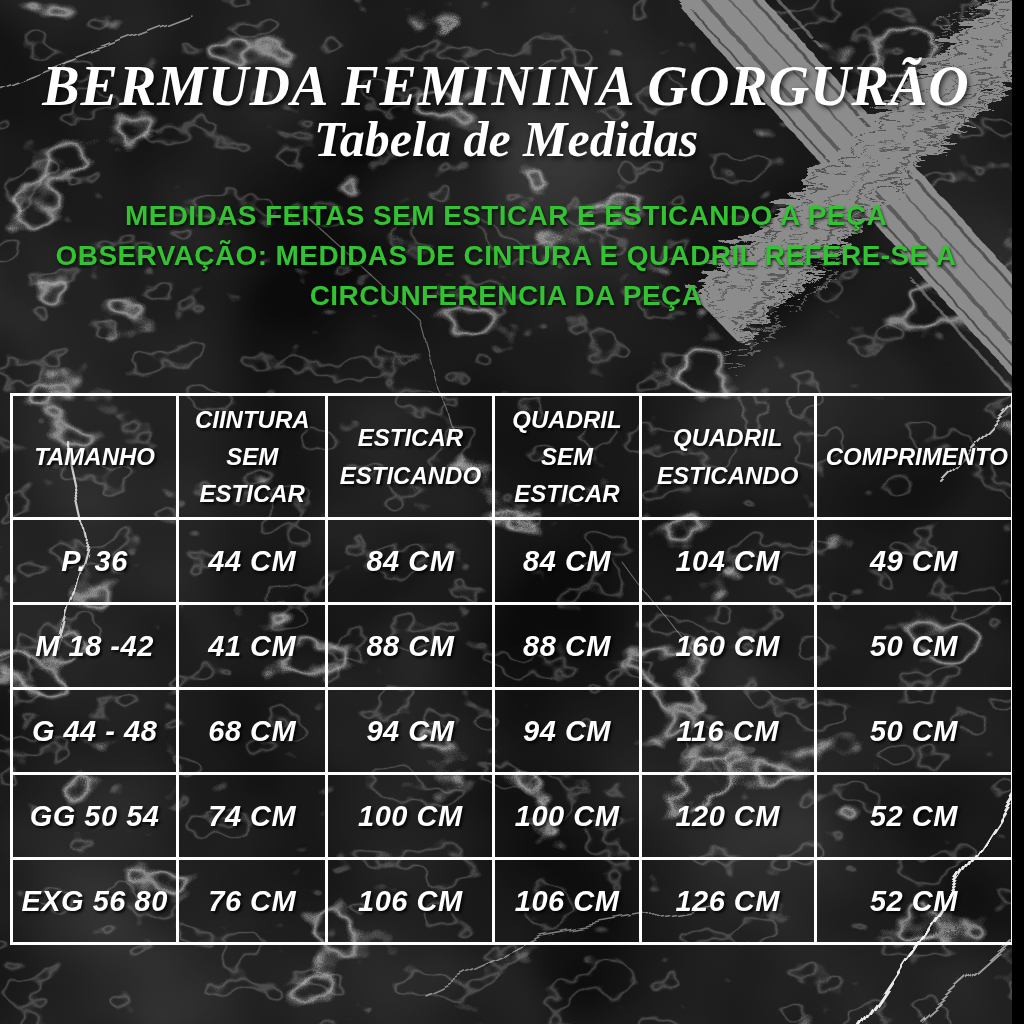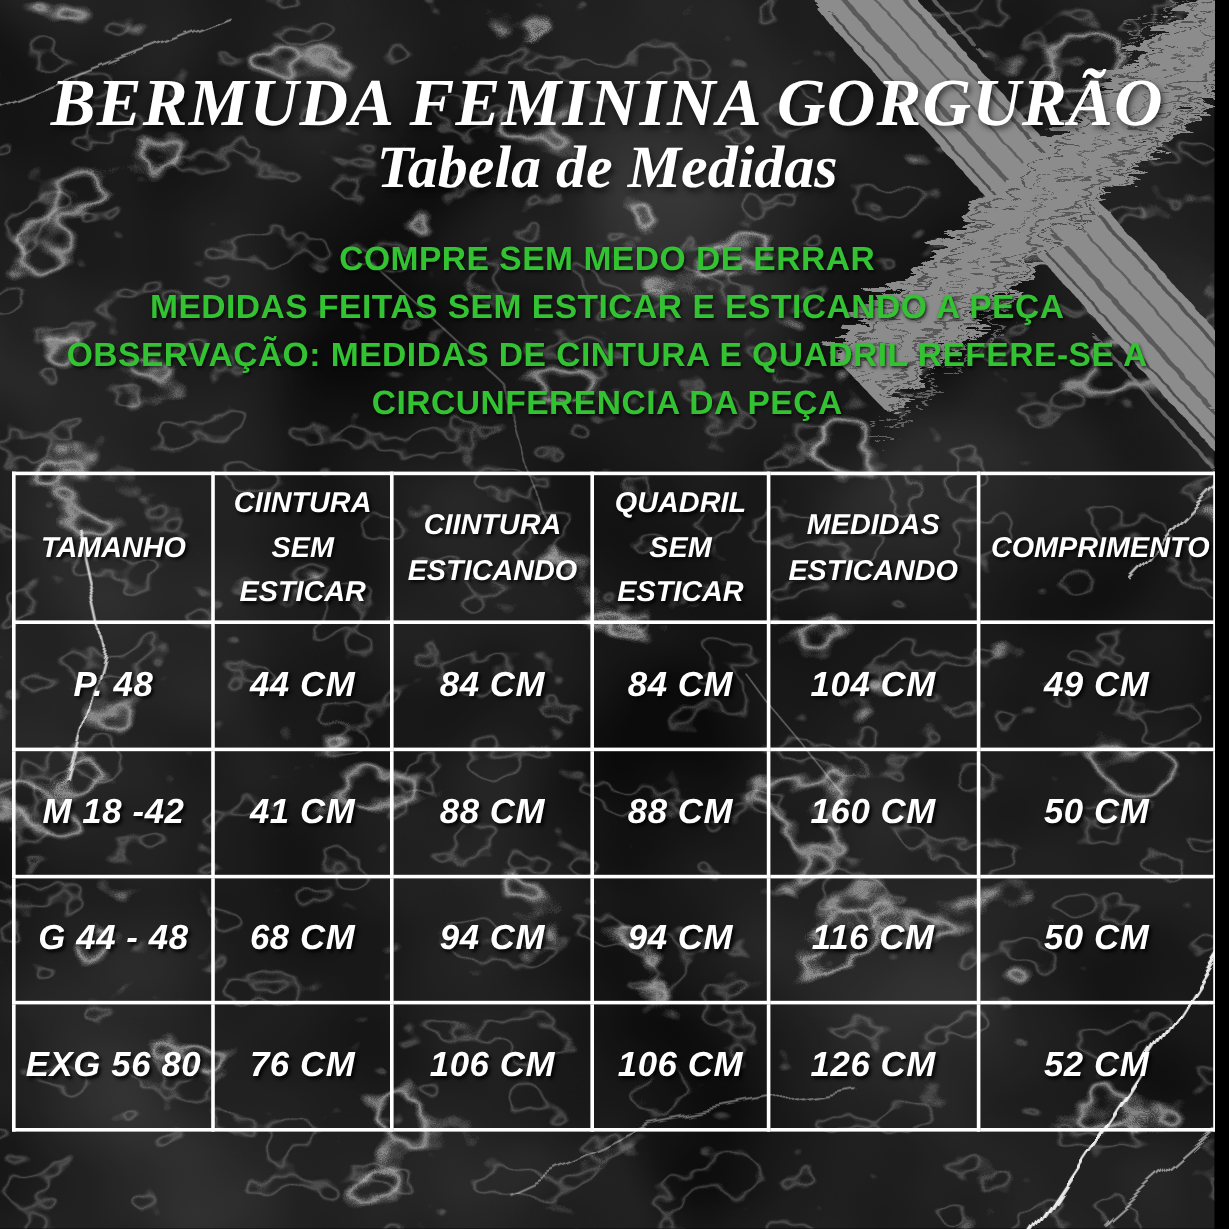--- a/index.html
+++ b/index.html
@@ -152,48 +152,47 @@
         <line x1="110" y1="-46" x2="265" y2="-46" stroke="#8c8c8c" stroke-width="3" opacity="0.6"></line>
       </g>
     </g>
   </svg>
 
   <div class="content">
     <div class="page-title">BERMUDA FEMININA GORGURÃO</div>
     <div class="page-subtitle">Tabela de Medidas</div>
 
     <div class="notice">
-      <div>COMPRE SEM MEDO DE ERRAR</div>
       <div>MEDIDAS FEITAS SEM ESTICAR E ESTICANDO A PEÇA</div>
       <div>OBSERVAÇÃO: MEDIDAS DE CINTURA E QUADRIL REFERE-SE A</div>
       <div>CIRCUNFERENCIA DA PEÇA</div>
     </div>
 
     <table class="size-table">
       <colgroup>
           <col style="width: 16.6%;">
           <col style="width: 14.9%;">
           <col style="width: 16.7%;">
           <col style="width: 14.6%;">
           <col style="width: 17.5%;">
           <col style="width: 19.7%;">
         </colgroup>
       <thead>
           <tr>
             <th>TAMANHO</th>
             <th>CIINTURA SEM ESTICAR</th>
-            <th>CIINTURA ESTICANDO</th>
+            <th>ESTICAR ESTICANDO</th>
             <th>QUADRIL SEM ESTICAR</th>
-            <th>MEDIDAS ESTICANDO</th>
+            <th>QUADRIL ESTICANDO</th>
             <th>COMPRIMENTO</th>
           </tr>
         </thead>
       <tbody>
           <tr>
-            <td>P. 48</td>
+            <td>P. 36</td>
             <td>44 CM</td>
             <td>84 CM</td>
             <td>84 CM</td>
             <td>104 CM</td>
             <td>49 CM</td>
           </tr>
           <tr>
             <td>M 18 -42</td>
             <td>41 CM</td>
             <td>88 CM</td>
@@ -203,20 +202,28 @@
           </tr>
           <tr>
             <td>G 44 - 48</td>
             <td>68 CM</td>
             <td>94 CM</td>
             <td>94 CM</td>
             <td>116 CM</td>
             <td>50 CM</td>
           </tr>
           <tr>
+            <td>GG 50 54</td>
+            <td>74 CM</td>
+            <td>100 CM</td>
+            <td>100 CM</td>
+            <td>120 CM</td>
+            <td>52 CM</td>
+          </tr>
+          <tr>
             <td>EXG 56 80</td>
             <td>76 CM</td>
             <td>106 CM</td>
             <td>106 CM</td>
             <td>126 CM</td>
             <td>52 CM</td>
           </tr>
         </tbody>
     </table>
   </div>

